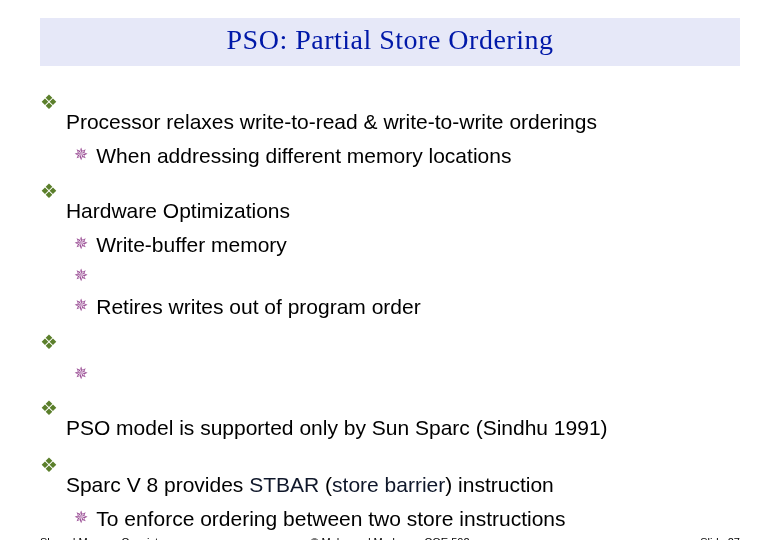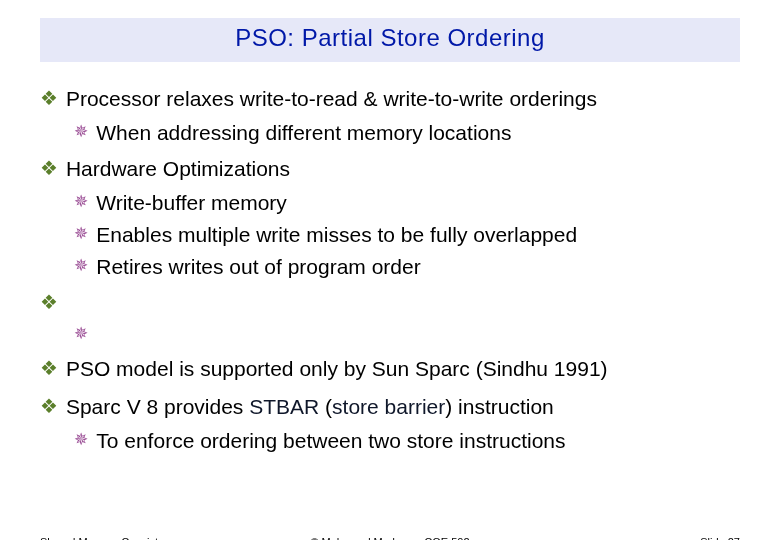--- a/index.html
+++ b/index.html
@@ -5,31 +5,31 @@
   * { margin: 0; padding: 0; box-sizing: border-box; }
   html, body { width: 780px; height: 540px; background: #fff; font-family: Arial, Helvetica, sans-serif; color: #000; }
   .slide { width: 780px; height: 540px; position: relative; padding: 0; }
   .title-band {
     margin: 18px 40px 0 40px;
     background: #e6e8f8;
     padding: 6px 10px 10px 10px;
     text-align: center;
   }
   .title-band h1 {
-    font-family: Liberation Sans, sans-serif;
-    font-size: 24px;
+    font-family: Liberation Serif, serif;
+    font-size: 28px;
     font-weight: normal;
     color: #0018a8;
     letter-spacing: 0.5px;
   }
   .content { padding: 14px 40px 0 40px; }
   .l1 { display: flex; align-items: flex-start; margin-top: 12px; }
   .l1:first-child { margin-top: 10px; }
   .l1 .bullet { color: #5b7f2b; font-size: 20px; line-height: 24px; margin-right: 8px; }
-  .l1 .text { font-size: 21px; line-height: 26px; }
+  .l1 .text { font-size: 21px; line-height: 26px; margin-top: 19px; }
   .l2 { display: flex; align-items: flex-start; margin-top: 10px; margin-left: 34px; }
   .l2 .bullet { color: #9b4f96; font-size: 17px; line-height: 20px; margin-right: 8px; }
   .l2 .text { font-size: 21px; line-height: 22px; }
   .hl { color: #0f172a; }
   .footer {
     position: absolute;
     bottom: 10px;
     left: 40px;
     right: 40px;
     display: flex;
@@ -64,21 +64,20 @@
     <div class="l1">
       <span class="bullet">❖</span>
       <span class="text">Hardware Optimizations</span>
     </div>
     <div class="l2">
       <span class="bullet">✵</span>
       <span class="text">Write-buffer memory</span>
     </div>
     <div class="l2">
       <span class="bullet">✵</span>
-      <span class="text">Enables multiple write misses to be fully overlapped</span>
     </div>
     <div class="l2">
       <span class="bullet">✵</span>
       <span class="text">Retires writes out of program order</span>
     </div>
 
     <div class="l1">
       <span class="bullet">❖</span>
     </div>
     <div class="l2">

